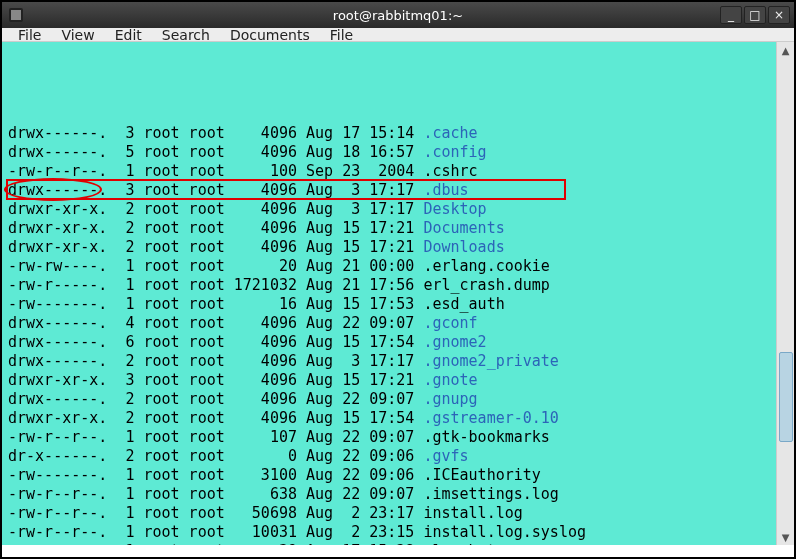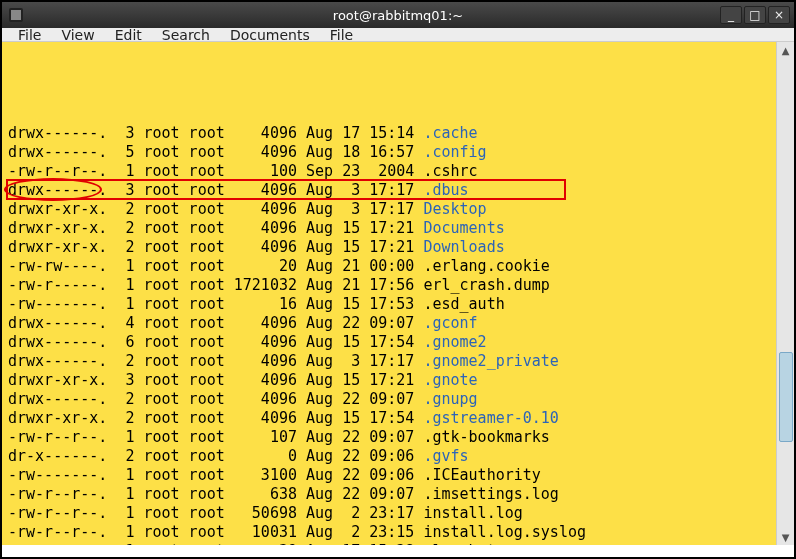--- a/index.html
+++ b/index.html
@@ -62,21 +62,21 @@
   .menubar .menu-item {
     padding: 0 10px;
     cursor: pointer;
   }
   .term-wrap {
     display: flex;
     height: calc(100% - 52px);
   }
   .terminal {
     flex: 1;
-    background: #fde047;
+    background: #5eead4;
     font-family: "DejaVu Sans Mono", "Courier New", monospace;
     font-size: 15px;
     line-height: 19px;
     padding: 6px 4px 6px 6px;
     color: #000;
     overflow: hidden;
     white-space: pre;
     position: relative;
   }
   .scrollbar {

